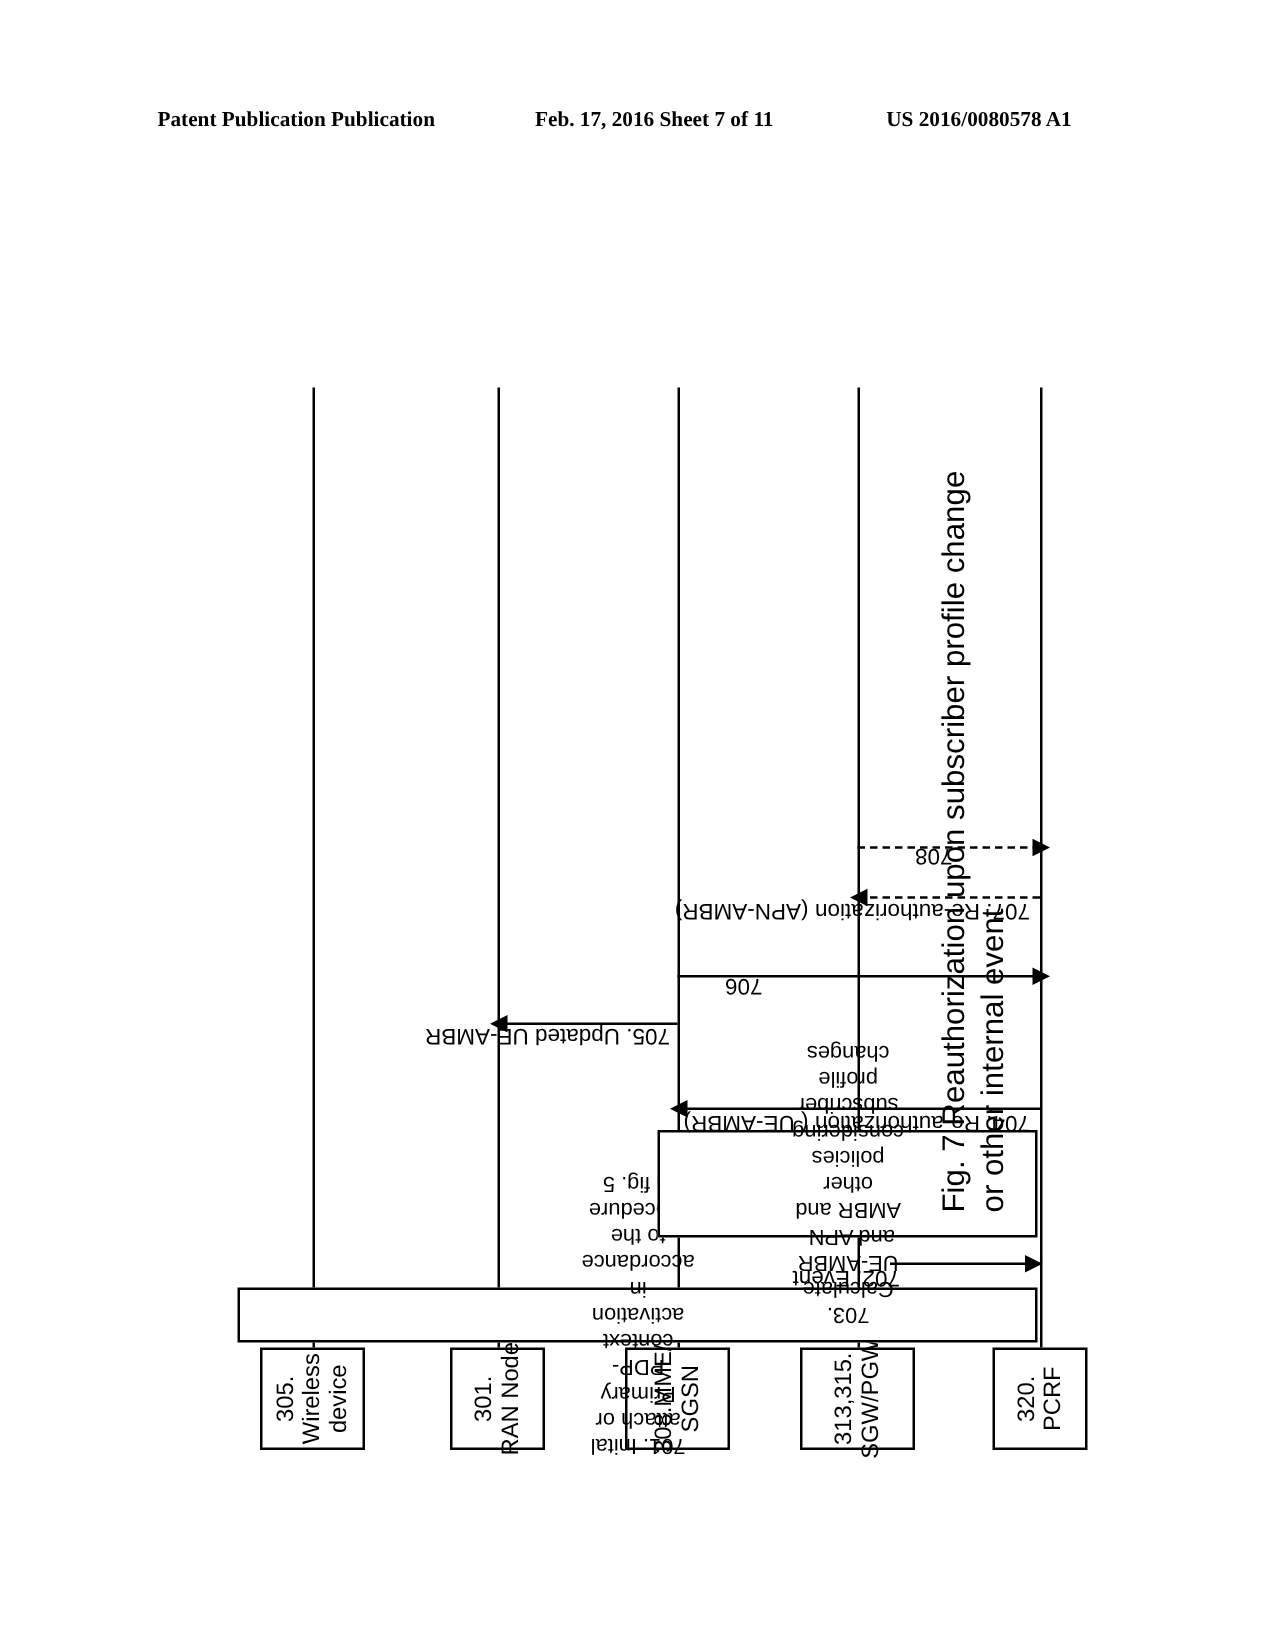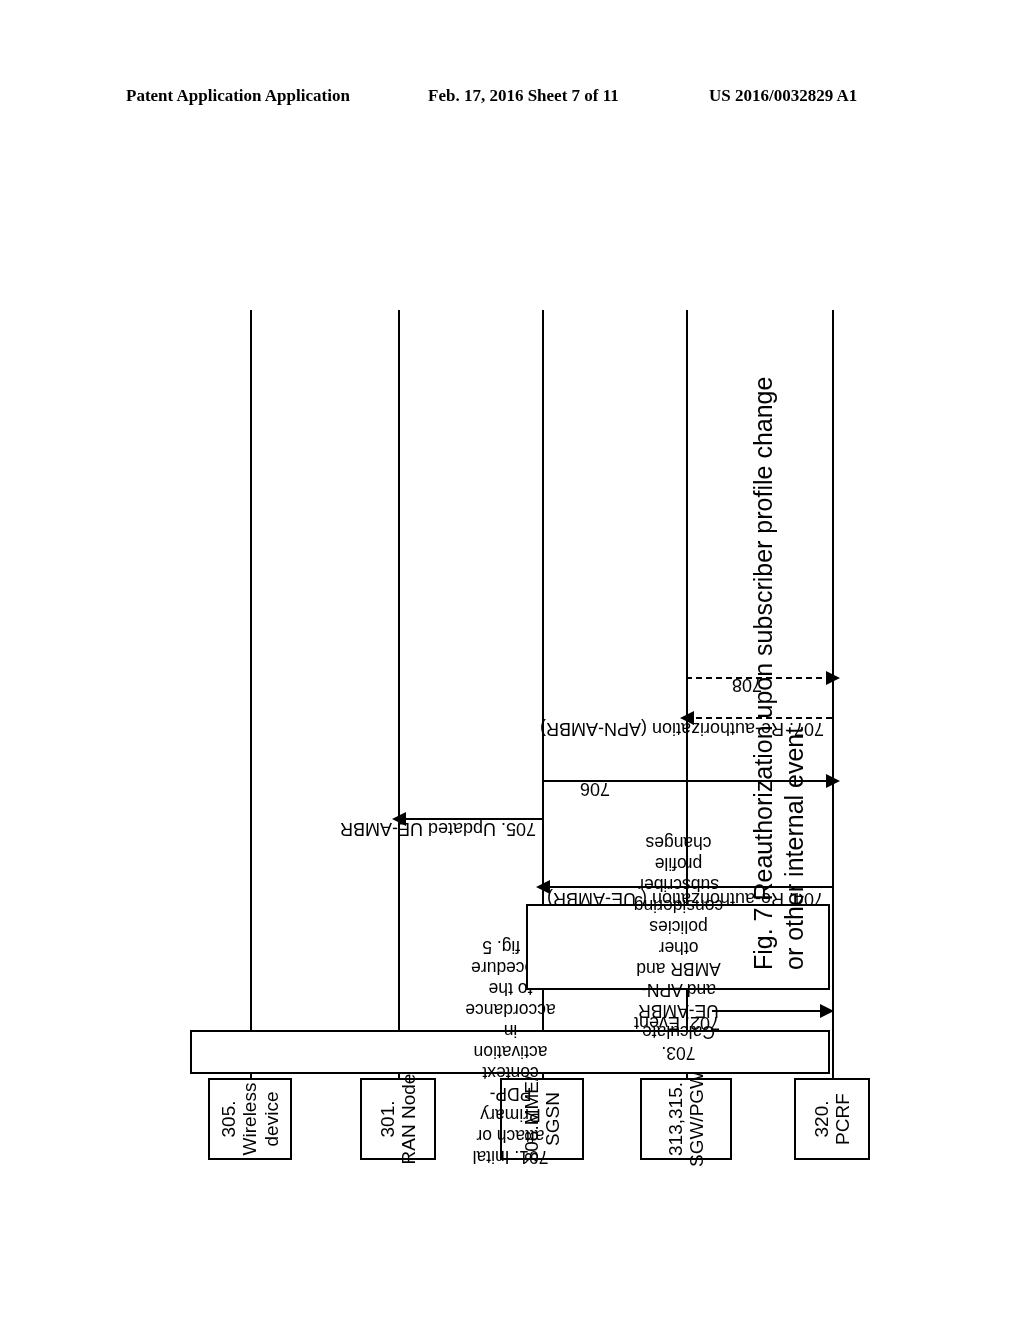--- a/index.html
+++ b/index.html
@@ -135,23 +135,23 @@
     font-size: 25px;
     line-height: 1.25;
     text-align: left;
     white-space: pre-line;
   }
 </style>
 </head>
 <body>
 
 <div class="page-header">
-  <span class="hdr-left">Patent Application Application</span>
+  <span class="hdr-left">Patent Publication Publication</span>
   <span class="hdr-mid">Feb. 17, 2016  Sheet 7 of 11</span>
-  <span class="hdr-right">US 2016/0032829 A1</span>
+  <span class="hdr-right">US 2016/0080578 A1</span>
 </div>
 
 <div id="diagram-rot">
   <div id="diagram">
 
     <div class="lifeline" style="left:24px; top:60px; width:786px;"></div>
     <div class="lifeline" style="left:24px; top:208px; width:786px;"></div>
     <div class="lifeline" style="left:24px; top:352px; width:786px;"></div>
     <div class="lifeline" style="left:24px; top:496px; width:786px;"></div>
     <div class="lifeline" style="left:24px; top:642px; width:786px;"></div>

